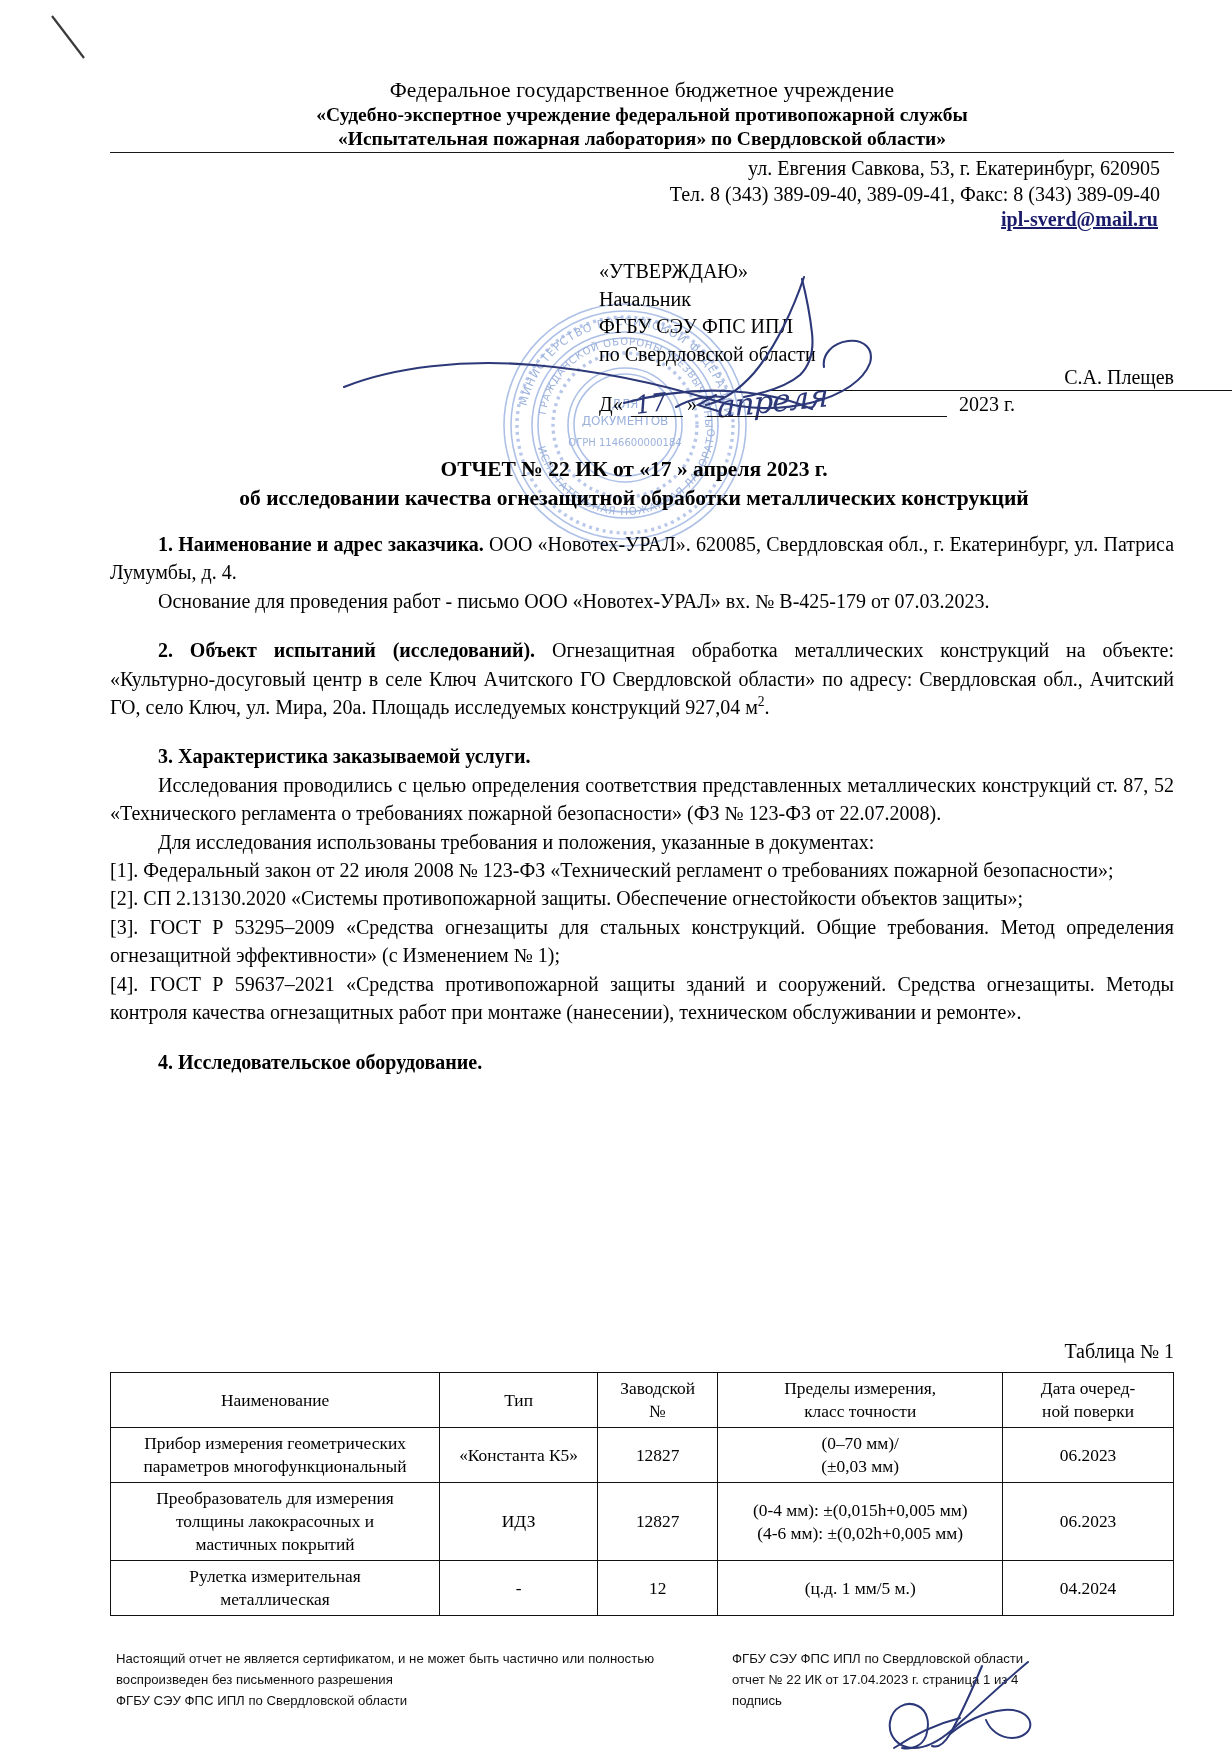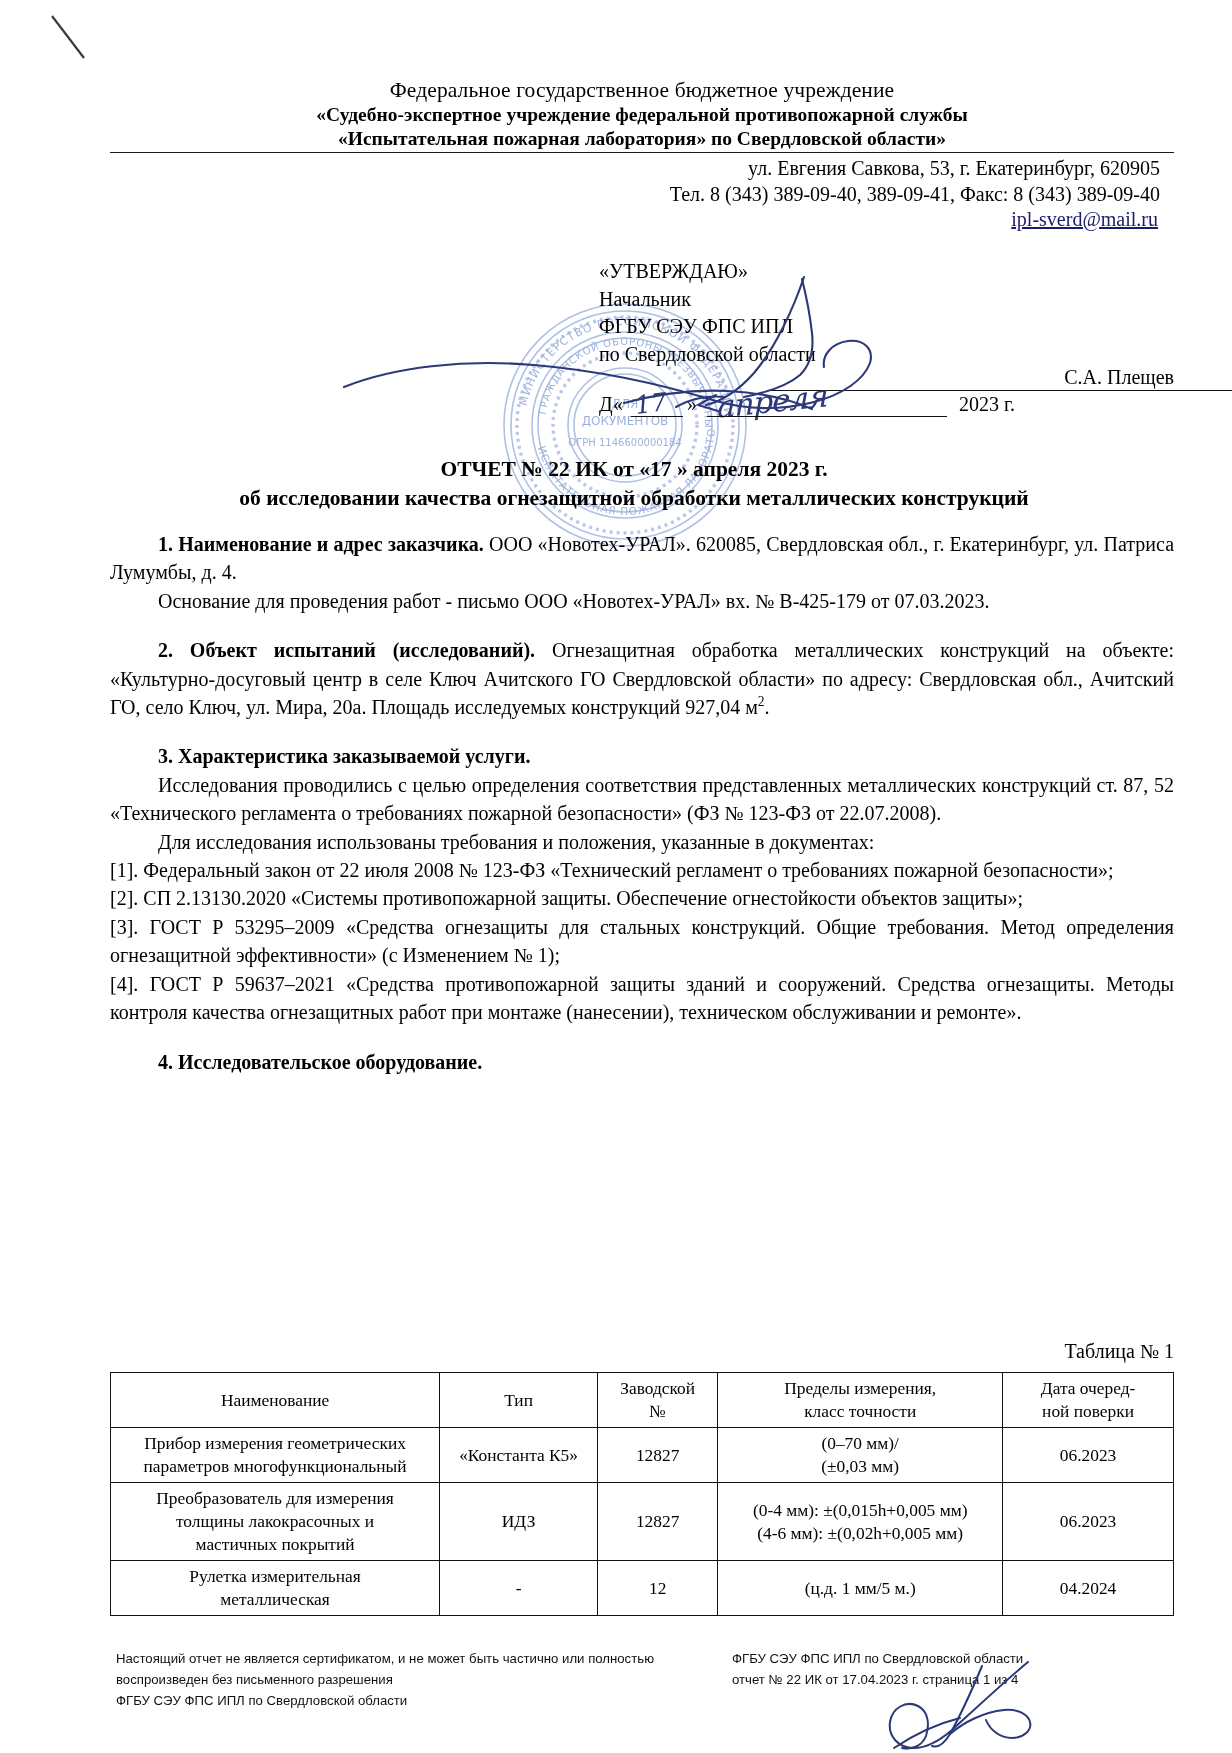--- a/index.html
+++ b/index.html
@@ -37,21 +37,21 @@
   .rule{
     position:absolute; left:86px; top:152px; width:1064px;
     border-top:1.6px solid #1a1a1a;
   }
   .contacts{
     position:absolute; left:86px; top:156px; width:1050px;
     text-align:right;
     font-size:20px; line-height:25.5px;
   }
   .contacts a{color:#1b1b6b; text-decoration:underline;}
-  .email-row{padding-right:2px;}
+  .email-row{padding-right:2px;font-weight:bold;}
 
   
   .approve{
     position:absolute; left:575px; top:258px; width:560px;
     font-size:20px; line-height:27.5px;
   }
   .approve .ln{white-space:nowrap;}
   .sign-row{
     position:absolute; left:575px; top:366px; width:575px;
     font-size:20px;
@@ -354,20 +354,21 @@
 
   <div class="footer">
     <div class="footer-left">
       <div>Настоящий отчет не является сертификатом, и не может быть частично или полностью</div>
       <div>воспроизведен без письменного разрешения</div>
       <div>ФГБУ СЭУ ФПС ИПЛ по Свердловской области</div>
     </div>
     <div class="footer-right">
       <div>ФГБУ СЭУ ФПС ИПЛ по Свердловской области</div>
       <div>отчет № 22 ИК от 17.04.2023 г. страница 1 из 4</div>
+      <div>подпись</div>
     </div>
   </div>
 
   <svg class="footer-sign-svg" viewBox="0 0 230 92">
     <g fill="none" stroke="#2c3878" stroke-width="2" stroke-linecap="round">
       <path d="M196 2 C172 22 142 50 120 70 C106 82 94 88 82 88 C66 88 56 76 58 62 C60 48 74 40 86 46 C96 51 98 64 94 76 C90 86 80 90 70 88"></path>
       <path d="M150 6 C140 30 128 56 118 74 C112 84 106 88 100 86"></path>
       <path d="M118 74 C132 62 152 52 172 50 C186 49 196 54 198 62 C200 70 192 78 180 78 C168 78 158 70 154 60"></path>
       <path d="M62 88 C80 76 104 64 128 58"></path>
     </g>

